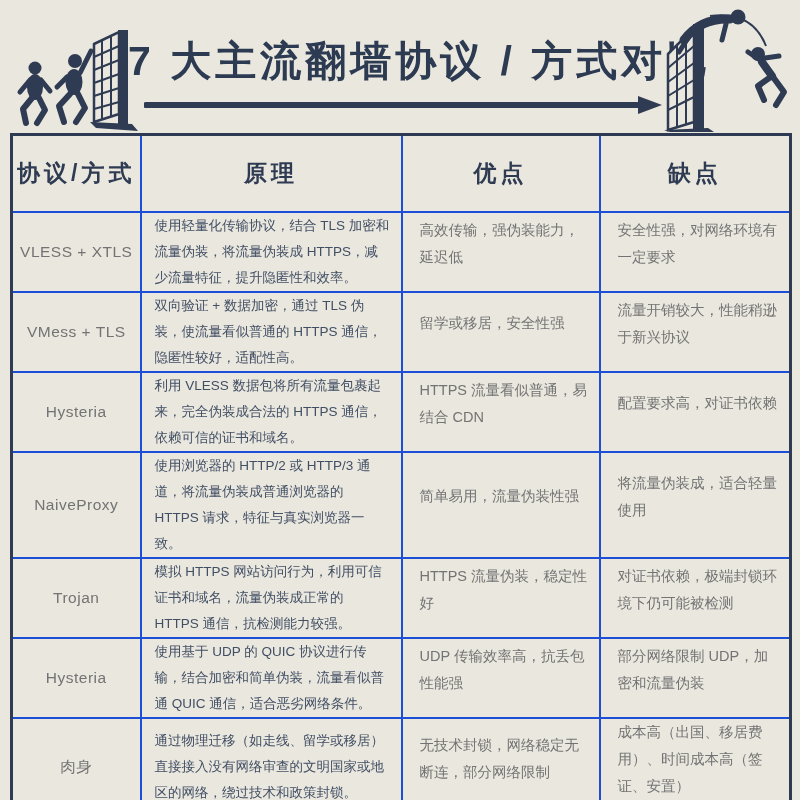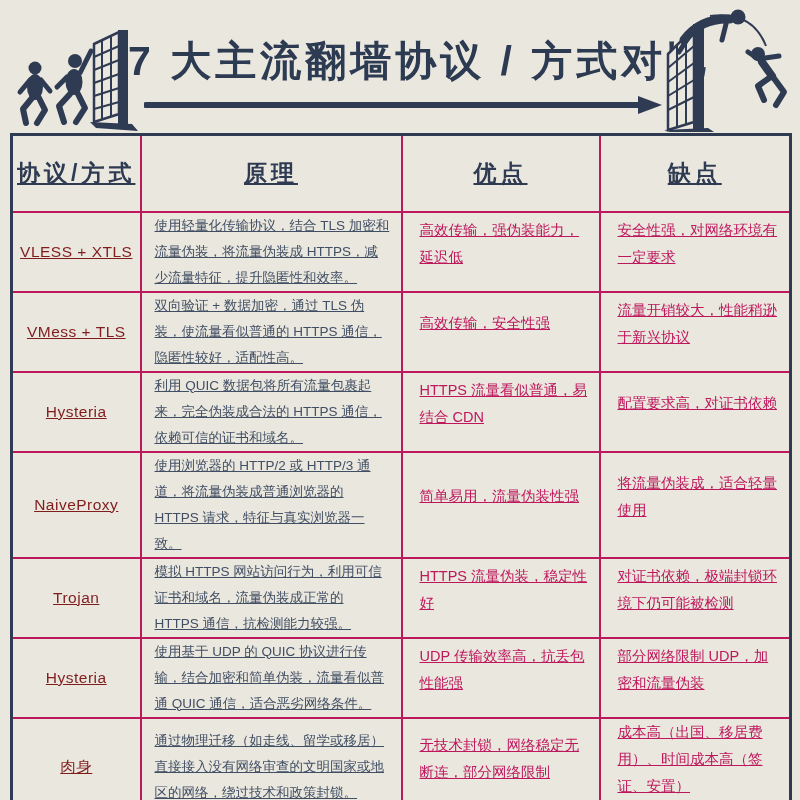--- a/index.html
+++ b/index.html
@@ -20,40 +20,39 @@
   .deco-right{position:absolute;left:648px;top:2px;}
 
   table.cmp{
     position:absolute;left:10px;top:133px;
     width:779px;height:640px;
     border-collapse:collapse;table-layout:fixed;
     border:3px solid #2e3b52;
     background:#eae7de;
   }
   table.cmp th,table.cmp td{
-    border:2px solid #be185d;
+    border:2px solid #1d4ed8;
     vertical-align:middle;
     overflow:hidden;
-    text-decoration:underline;
   }
   table.cmp thead tr{height:77px;}
   table.cmp th{
     font-size:23px;font-weight:bold;color:#2e3b52;
     letter-spacing:4px;text-align:center;
   }
   td.protocol{
-    text-align:center;font-size:15.5px;color:#7f1d1d;
+    text-align:center;font-size:15.5px;color:#737373;
     letter-spacing:0.5px;
   }
   td.principle{
     font-size:13.5px;line-height:26px;color:#414f64;
     text-align:left;padding:0 10px 0 13px;
   }
   td.pros,td.cons{
-    font-size:14.5px;line-height:27px;color:#be185d;
+    font-size:14.5px;line-height:27px;color:#737373;
     text-align:left;padding:0 10px 16px 17px;
   }
   .navy-fill{fill:#2e3b52;}
   .navy-stroke{stroke:#2e3b52;fill:none;}
 </style>
 </head>
 <body>
 
 <div class="header">
 
@@ -146,26 +145,26 @@
   <tbody>
     <tr>
       <td class="protocol">VLESS + XTLS</td>
       <td class="principle">使用轻量化传输协议，结合 TLS 加密和流量伪装，将流量伪装成 HTTPS，减少流量特征，提升隐匿性和效率。</td>
       <td class="pros">高效传输，强伪装能力，延迟低</td>
       <td class="cons">安全性强，对网络环境有一定要求</td>
     </tr>
     <tr>
       <td class="protocol">VMess + TLS</td>
       <td class="principle">双向验证 + 数据加密，通过 TLS 伪装，使流量看似普通的 HTTPS 通信，隐匿性较好，适配性高。</td>
-      <td class="pros">高效传输，安全性强</td>
+      <td class="pros">留学或移居，安全性强</td>
       <td class="cons">流量开销较大，性能稍逊于新兴协议</td>
     </tr>
     <tr>
       <td class="protocol">Hysteria</td>
-      <td class="principle">利用 QUIC 数据包将所有流量包裹起来，完全伪装成合法的 HTTPS 通信，依赖可信的证书和域名。</td>
+      <td class="principle">利用 VLESS 数据包将所有流量包裹起来，完全伪装成合法的 HTTPS 通信，依赖可信的证书和域名。</td>
       <td class="pros">HTTPS 流量看似普通，易结合 CDN</td>
       <td class="cons">配置要求高，对证书依赖</td>
     </tr>
     <tr>
       <td class="protocol">NaiveProxy</td>
       <td class="principle">使用浏览器的 HTTP/2 或 HTTP/3 通道，将流量伪装成普通浏览器的 HTTPS 请求，特征与真实浏览器一致。</td>
       <td class="pros">简单易用，流量伪装性强</td>
       <td class="cons">将流量伪装成，适合轻量使用</td>
     </tr>
     <tr>

